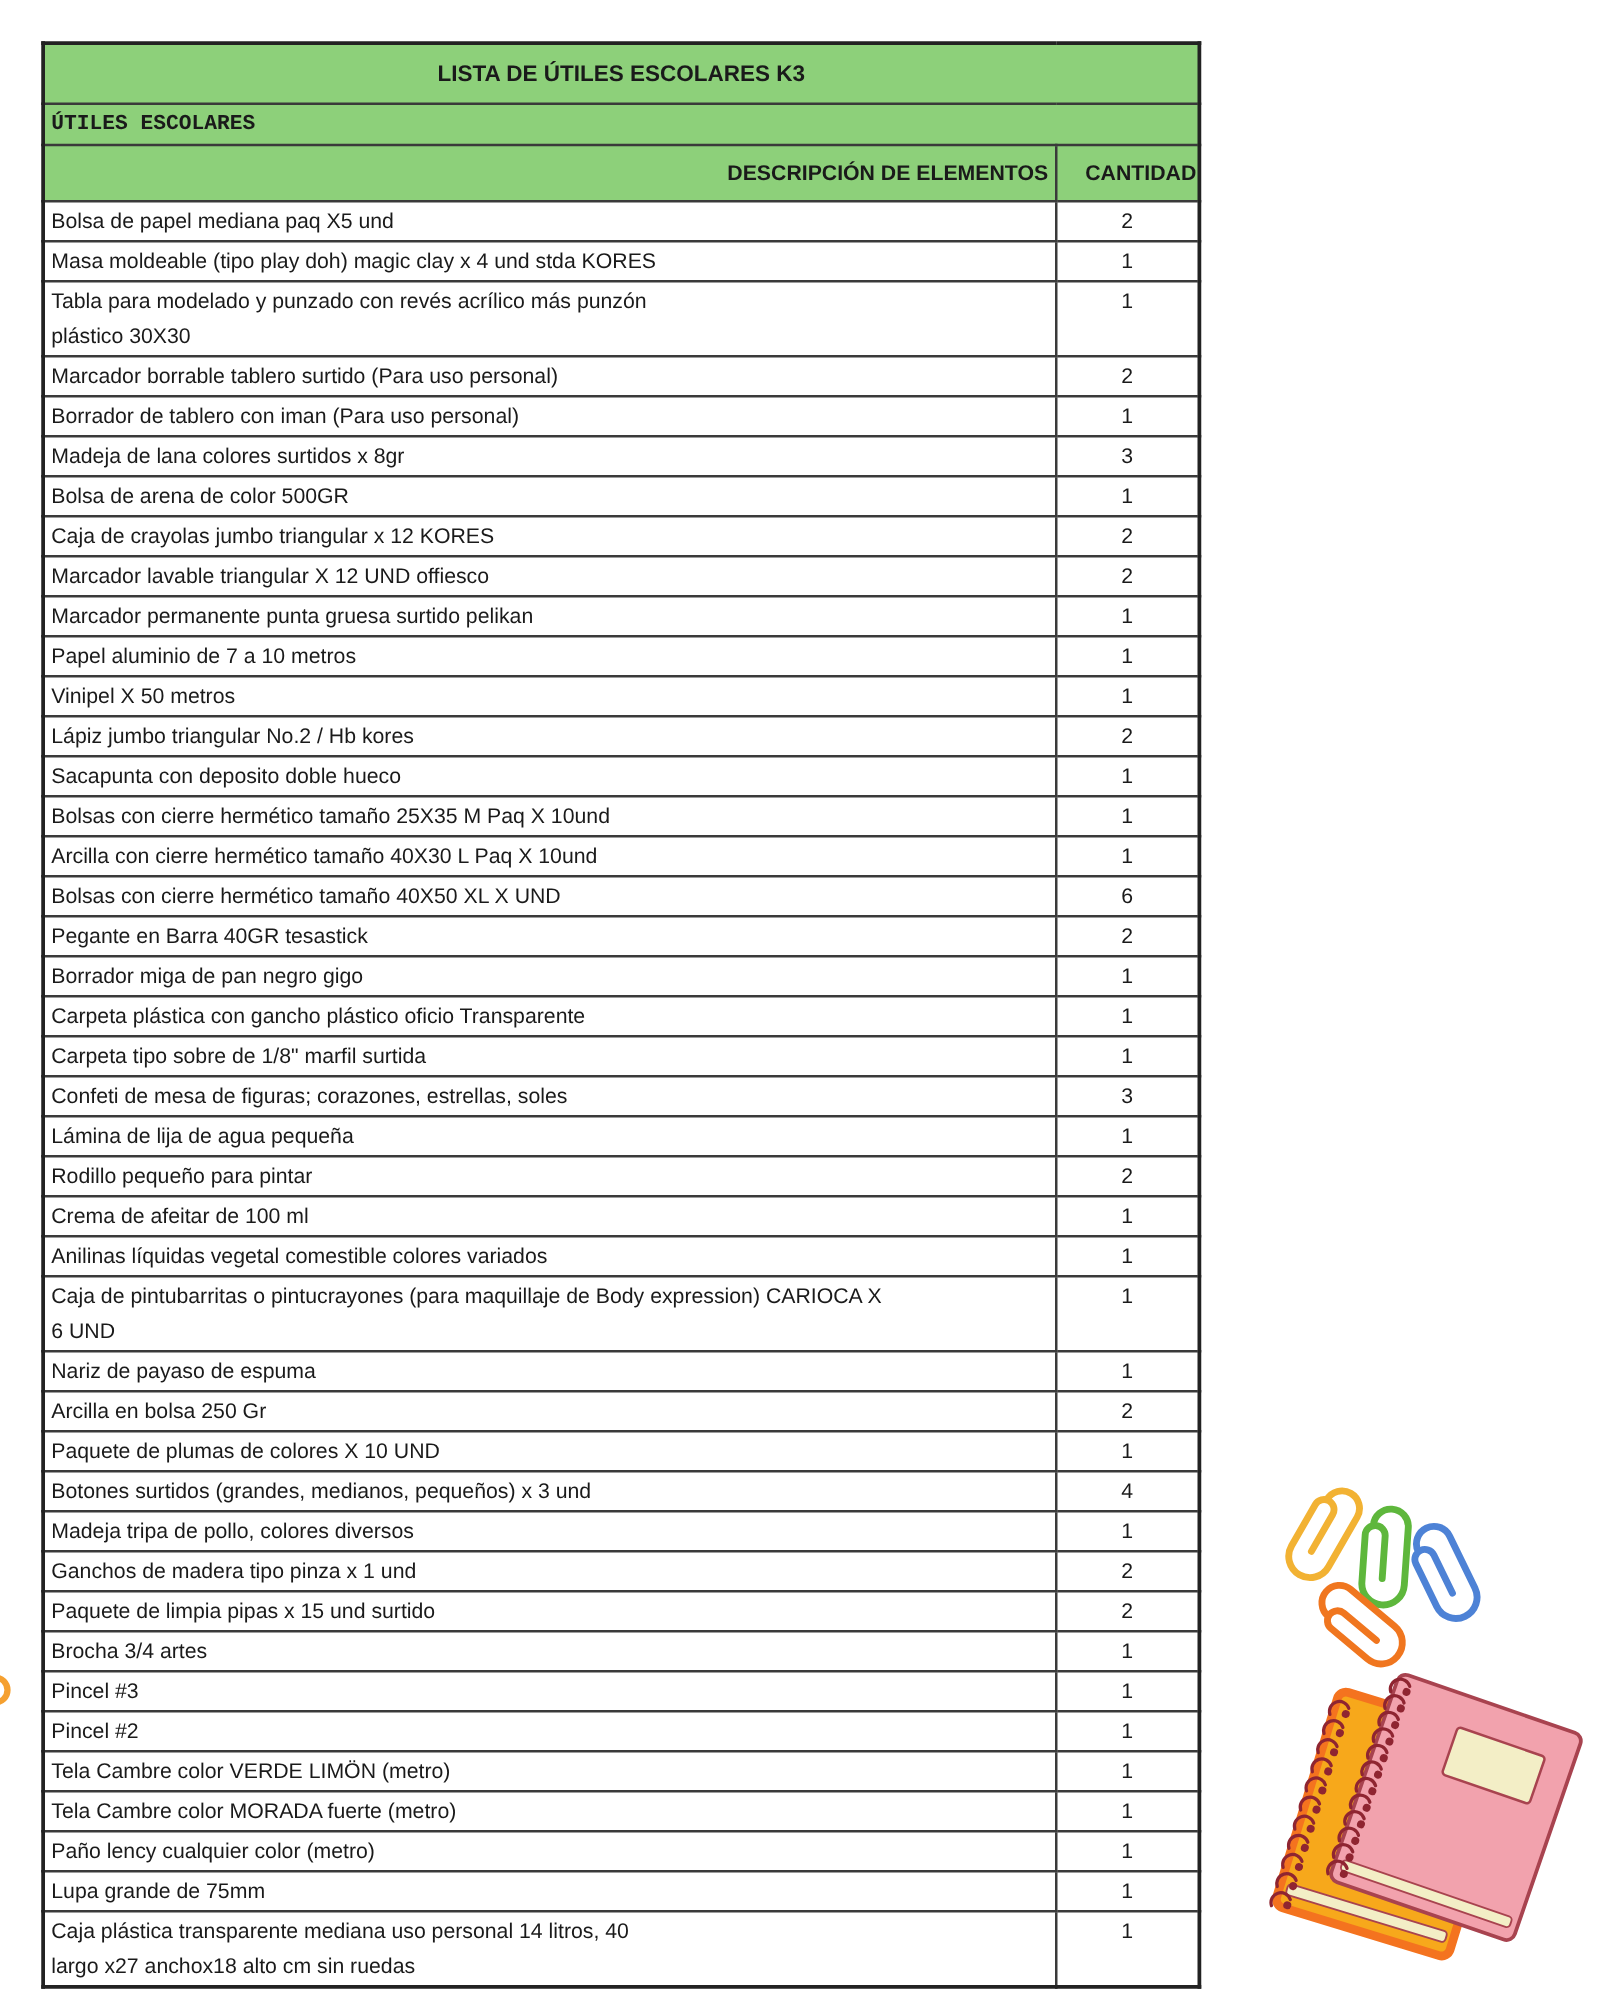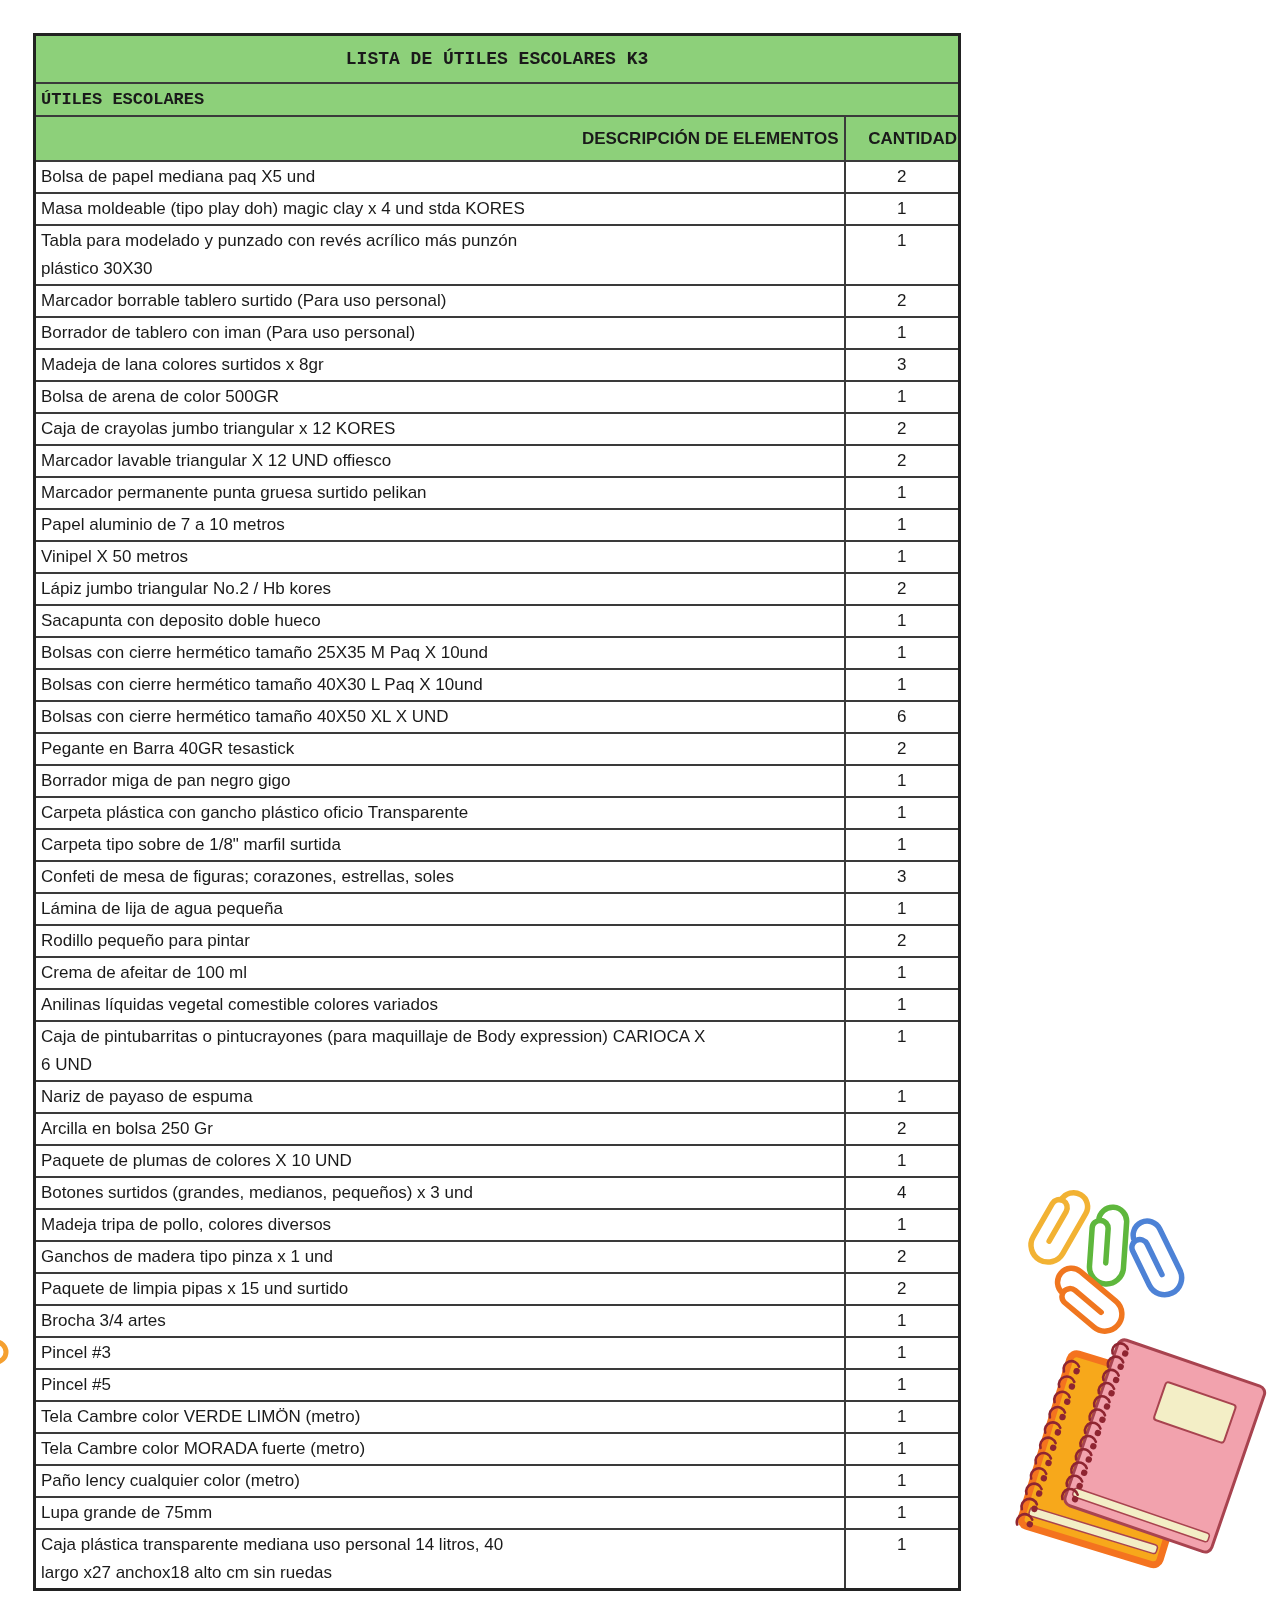--- a/index.html
+++ b/index.html
@@ -4,21 +4,21 @@
 <style>
   html,body{margin:0;padding:0;background:#ffffff;}
   .page{position:relative;width:1280px;height:1600px;background:#ffffff;overflow:hidden;
         font-family:"Liberation Sans",sans-serif;color:#1a1a1a;}
   table.supplies{position:absolute;left:33px;top:33px;width:925px;border-collapse:collapse;
         table-layout:fixed;border:3px solid #222;}
   col.c-desc{width:810px;}
   col.c-qty{width:115px;}
   th,td{border:2px solid var(--table-border,#3a3a3a);font-size:17px;}
   th.title{height:44px;background:var(--header-green,#8dd07a);text-align:center;
-        font-size:18px;font-weight:bold;font-family:Liberation Mono, monospace;}
+        font-size:18px;font-weight:bold;}
   th.section{height:31px;background:var(--header-green,#8dd07a);text-align:left;
         font-weight:bold;padding:0 5px;font-family:Liberation Mono, monospace;}
   th.colhead{height:43px;background:var(--header-green,#8dd07a);font-weight:bold;
         text-align:right;padding:0 5px;vertical-align:middle;}
   th.colhead.qtyh{padding:0 1px;}
   td.desc{padding:1px 5px;line-height:28px;white-space:pre-line;vertical-align:top;}
   td.qty{text-align:center;vertical-align:top;padding:1px 2px;line-height:28px;}
   svg.clipart{position:absolute;left:0;top:0;pointer-events:none;}
   .clip{fill:none;stroke-width:5.5;stroke-linecap:round;stroke-linejoin:round;}
   .coil{fill:none;stroke:var(--spiral,#8f2531);stroke-width:2.6;stroke-linecap:round;}
@@ -102,21 +102,21 @@
         </tr>
         <tr>
           <td class="desc">Sacapunta con deposito doble hueco</td>
           <td class="qty">1</td>
         </tr>
         <tr>
           <td class="desc">Bolsas con cierre hermético tamaño 25X35 M Paq X 10und</td>
           <td class="qty">1</td>
         </tr>
         <tr>
-          <td class="desc">Bolsas con cierre hermético tamaño 40X30 L Paq X 10und</td>
+          <td class="desc">Arcilla con cierre hermético tamaño 40X30 L Paq X 10und</td>
           <td class="qty">1</td>
         </tr>
         <tr>
           <td class="desc">Bolsas con cierre hermético tamaño 40X50 XL X UND</td>
           <td class="qty">6</td>
         </tr>
         <tr>
           <td class="desc">Pegante en Barra 40GR tesastick</td>
           <td class="qty">2</td>
         </tr>
@@ -187,21 +187,21 @@
         </tr>
         <tr>
           <td class="desc">Brocha 3/4 artes</td>
           <td class="qty">1</td>
         </tr>
         <tr>
           <td class="desc">Pincel #3</td>
           <td class="qty">1</td>
         </tr>
         <tr>
-          <td class="desc">Pincel #5</td>
+          <td class="desc">Pincel #2</td>
           <td class="qty">1</td>
         </tr>
         <tr>
           <td class="desc">Tela Cambre color VERDE LIMÖN (metro)</td>
           <td class="qty">1</td>
         </tr>
         <tr>
           <td class="desc">Tela Cambre color MORADA fuerte (metro)</td>
           <td class="qty">1</td>
         </tr>

